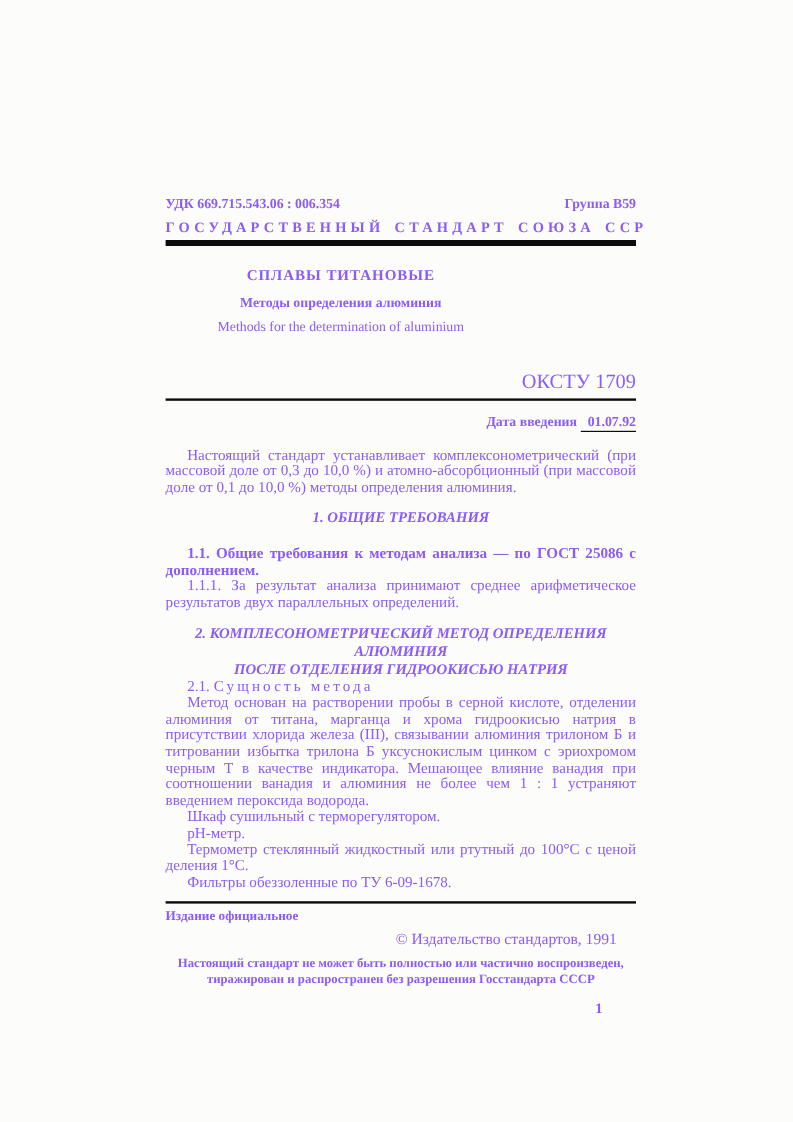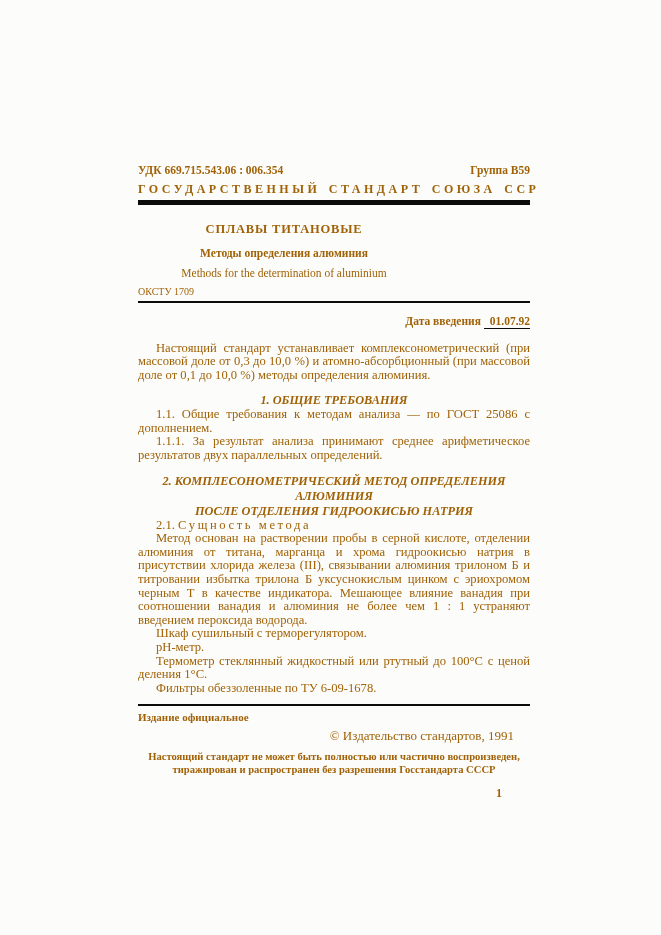--- a/index.html
+++ b/index.html
@@ -6,21 +6,21 @@
   html, body { width: 661px; height: 935px; }
   body {
     background: #f6f5f2;
     font-family: "Liberation Serif", serif;
   }
   .page {
     position: relative;
     width: 661px;
     height: 935px;
     background: #fcfcfa;
-    color: #a16207;
+    color: #8b5cf6;
     overflow: hidden;
   }
   .content {
     position: absolute;
     left: 138px;
     top: 164px;
     width: 392px;
   }
   .udk-row {
     display: flex;
@@ -75,22 +75,23 @@
     font-size: 16px;
     font-weight: bold;
     letter-spacing: 2px;
   }
   .gost-number {
     margin-top: 3px;
     font-size: 13.5px;
     font-weight: bold;
   }
   .okstu {
-    margin-top: 5px;
-    font-size: 10px;
+    margin-top: 27px;
+    font-size: 17px;
+    text-align: right;
   }
   .thin-rule {
     margin-top: 4px;
     height: 2px;
     background: #0c0c0c;
   }
   .date-line {
     margin-top: 12px;
     font-size: 11.5px;
     font-weight: bold;
@@ -110,21 +111,21 @@
   }
   .intro { margin-top: 13px; }
   .h-center {
     margin-top: 11px;
     font-size: 12.3px;
     font-weight: bold;
     text-align: center;
     line-height: 15px;
     font-style: italic;
   }
-  .clause { margin-top: 0; }
+  .clause { margin-top: 16px; font-weight: bold; }
   .sub-heading {
     font-size: 12.6px;
     line-height: 13.6px;
     text-indent: 18px;
   }
   .spaced { letter-spacing: 2.6px; }
   .equip { margin-top: 0; }
   .footer-rule { margin-top: 9px; height: 2px; background: #0c0c0c; }
   .official {
     margin-top: 5px;

